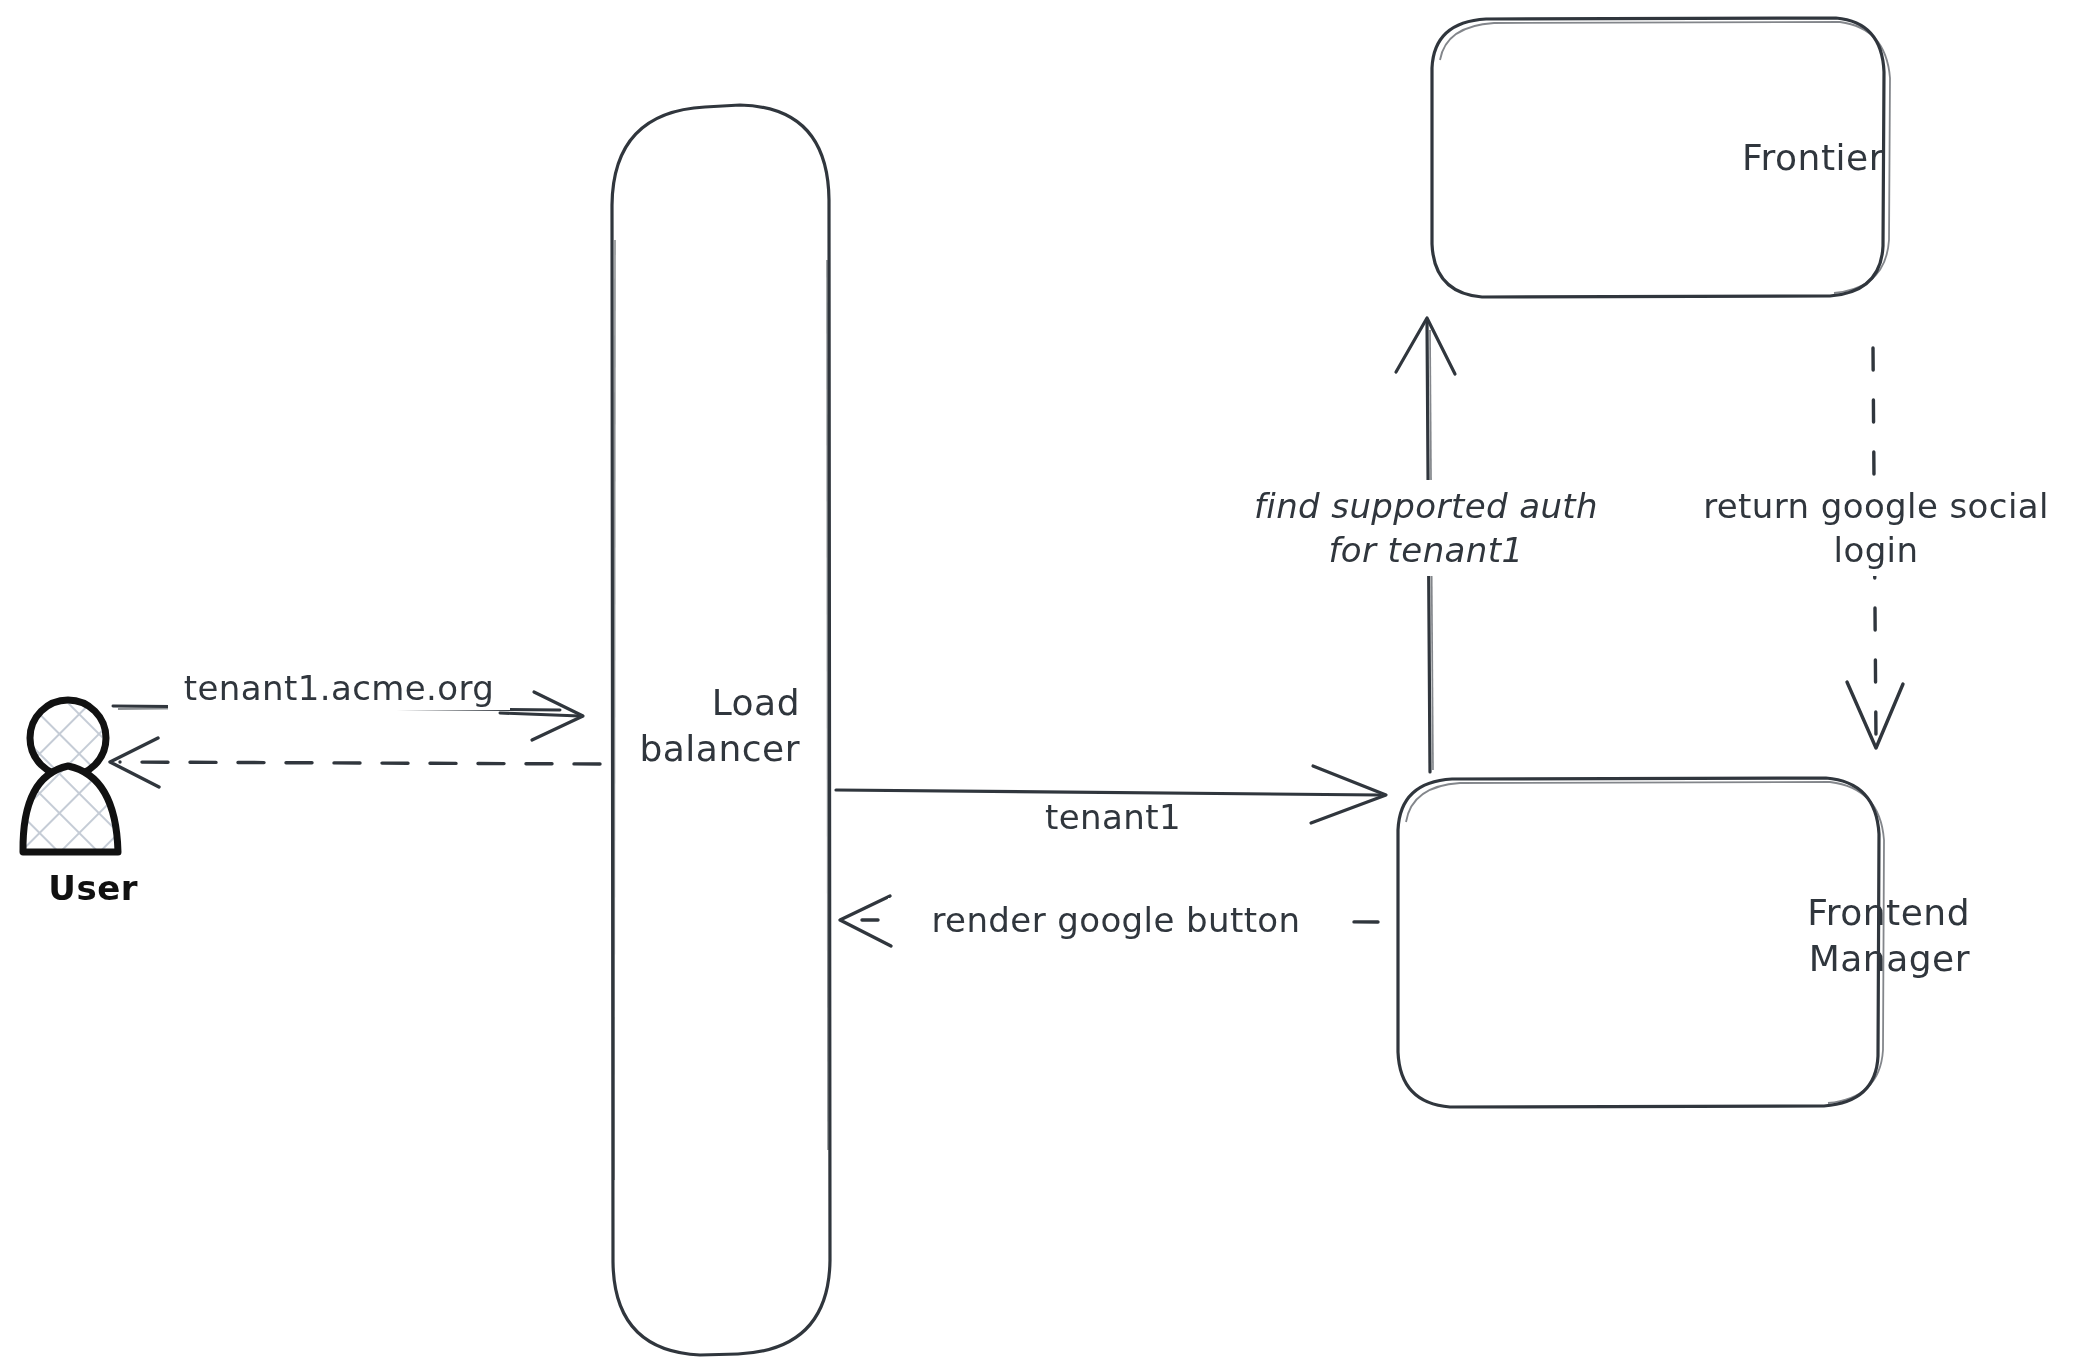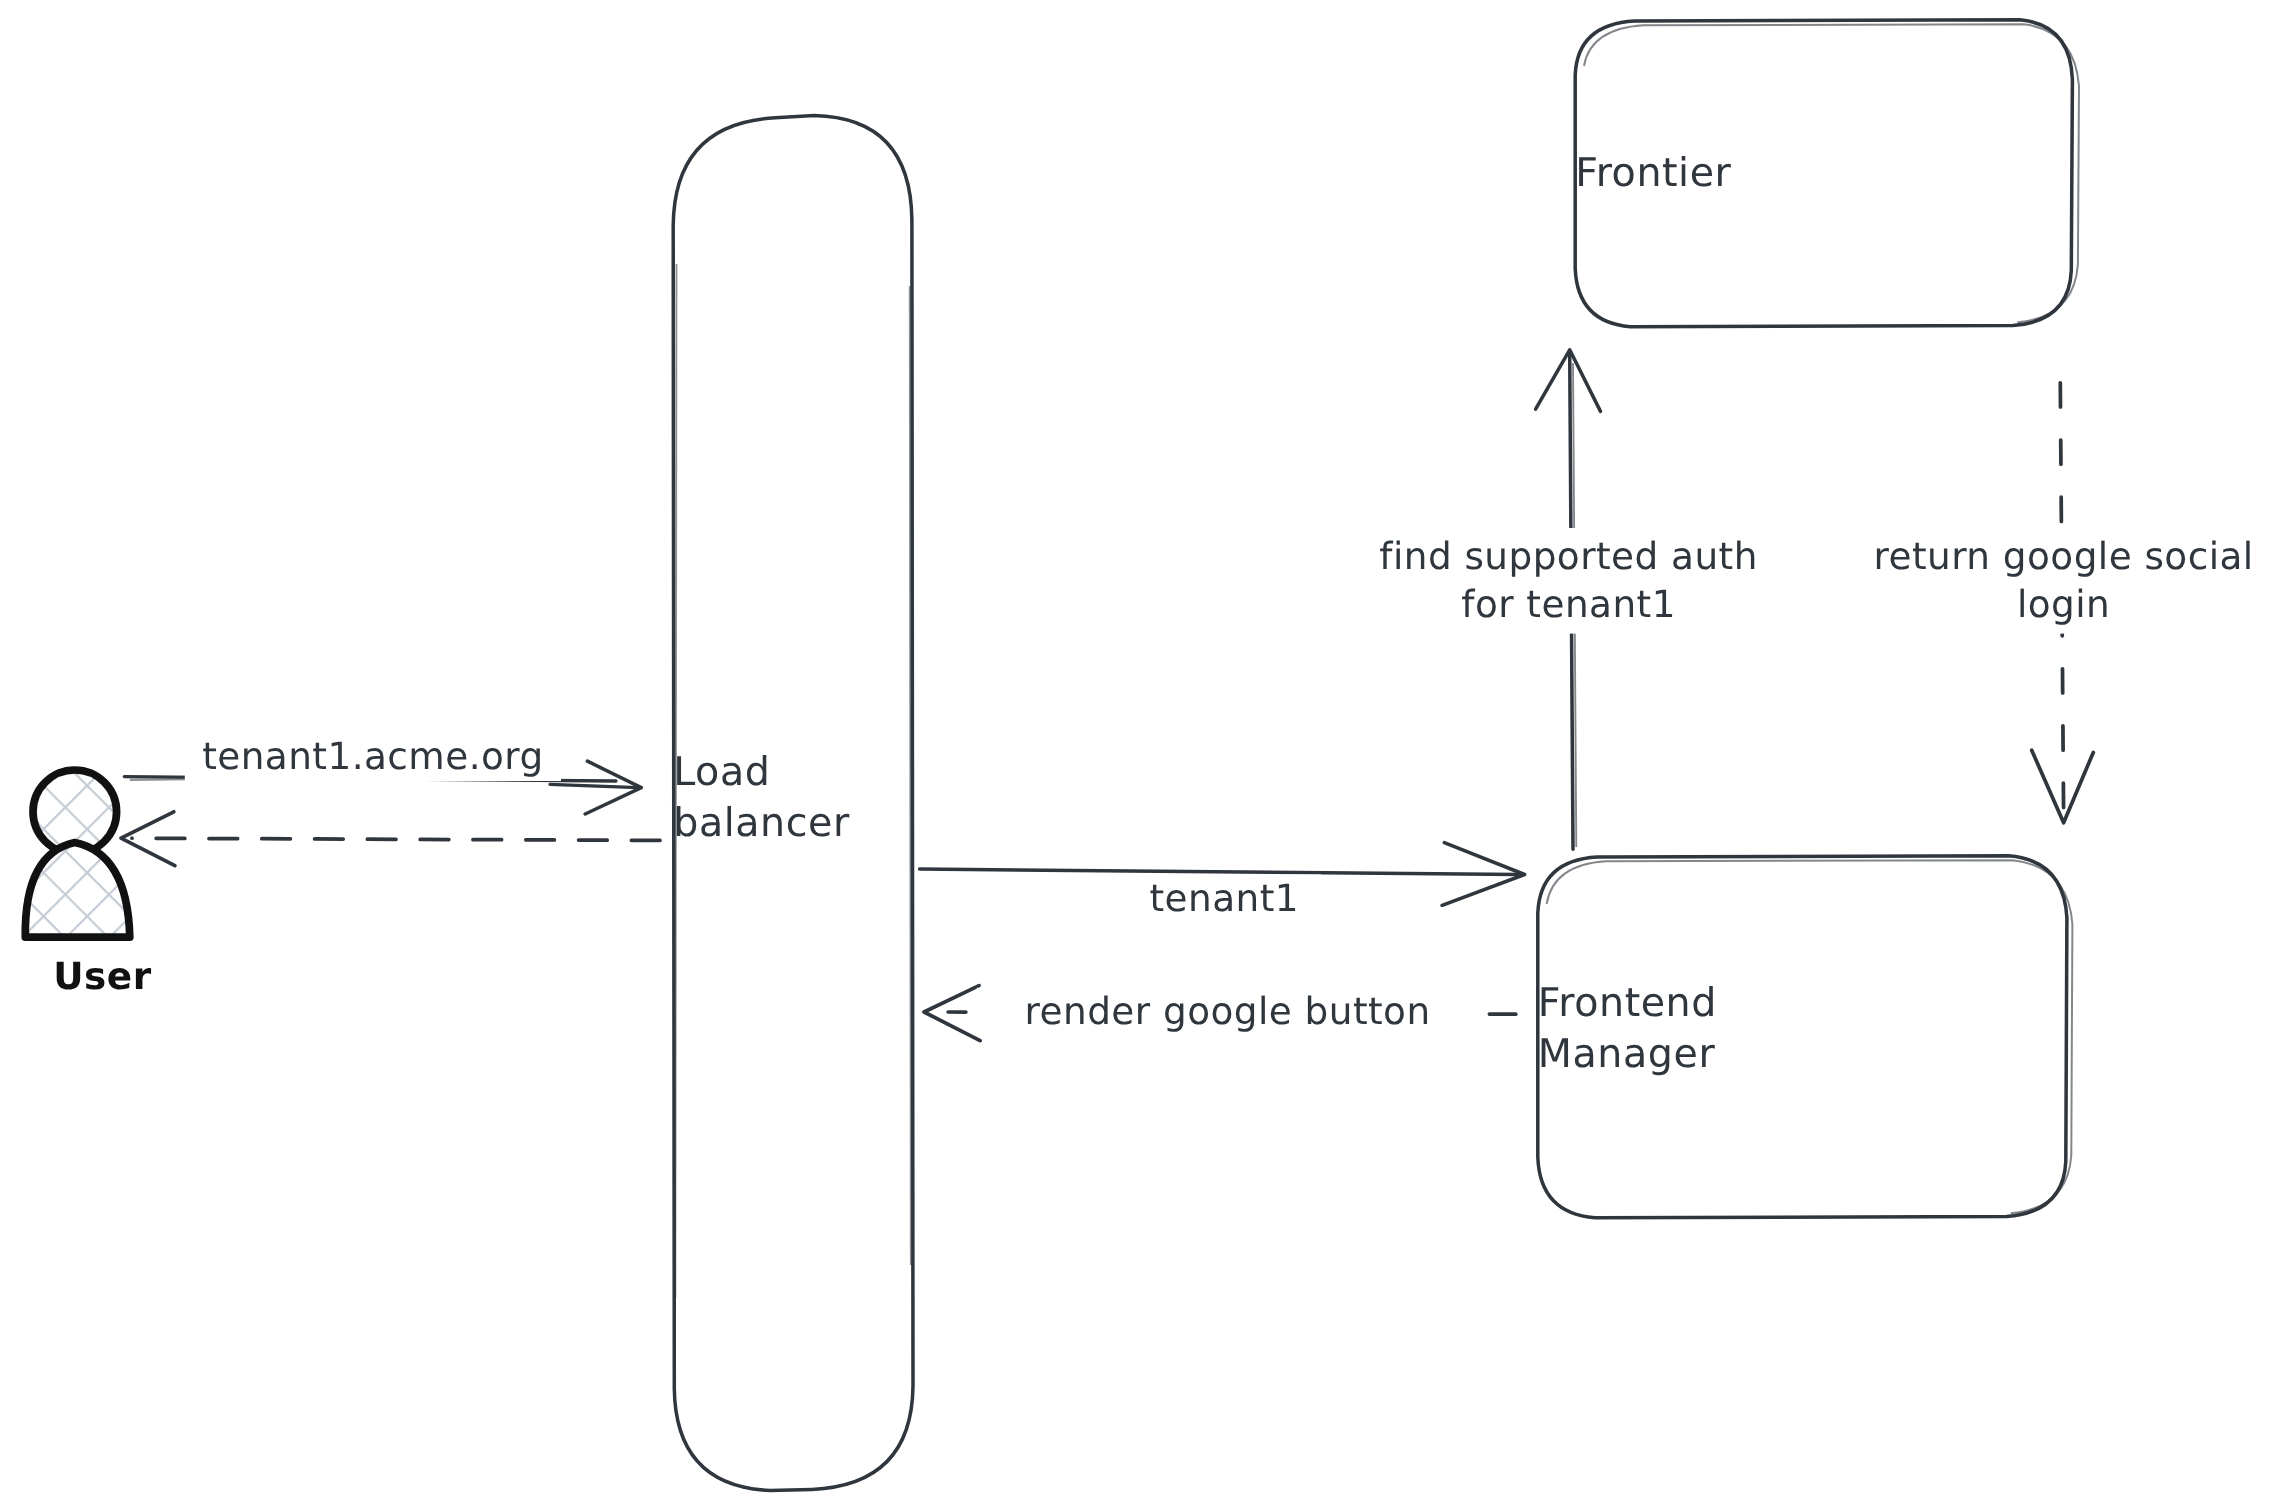--- a/index.html
+++ b/index.html
@@ -19,21 +19,21 @@
     inset: 0;
     width: 2083px;
     height: 1372px;
   }
   .node-label {
     position: absolute;
     color: #30363d;
     font-family: "DejaVu Sans", sans-serif;
     font-size: 36px;
     line-height: 1.28;
-    text-align: left;
+    text-align: right;
     white-space: pre-line;
     letter-spacing: 0.5px;
     pointer-events: none;
   }
   .edge-label {
     position: absolute;
     color: #30363d;
     font-family: "DejaVu Sans", sans-serif;
     font-size: 34px;
     line-height: 1.3;
@@ -138,21 +138,21 @@
 Manager</div>
 
 <div class="actor-label" style="left:8px; top:868px; width:130px;text-align:right;">User</div>
 
 <div class="edge-label" style="left:168px; top:666px; width:330px; padding:0 6px;text-align:center;">tenant1.acme.org</div>
 
 <div class="edge-label" style="left:1025px; top:795px; width:160px; padding:0 8px;">tenant1</div>
 
 <div class="edge-label" style="left:888px; top:898px; width:440px; padding:0 8px;">render google button</div>
 
-<div class="edge-label" style="left:1210px; top:480px; width:420px; padding:4px 6px;">find supported auth
+<div class="edge-label" style="left:1210px; top:480px; width:420px; padding:4px 6px;font-style:italic;">find supported auth
 for tenant1</div>
 
 <div class="edge-label" style="left:1660px; top:480px; width:420px; padding:4px 6px;">return google social
 login</div>
 
 <div class="hit" style="left:612px; top:105px; width:218px; height:1250px;"></div>
 <div class="hit" style="left:1432px; top:18px; width:452px; height:280px;"></div>
 <div class="hit" style="left:1398px; top:778px; width:482px; height:328px;"></div>
 <div class="hit" style="left:14px; top:696px; width:116px; height:168px;"></div>
 

